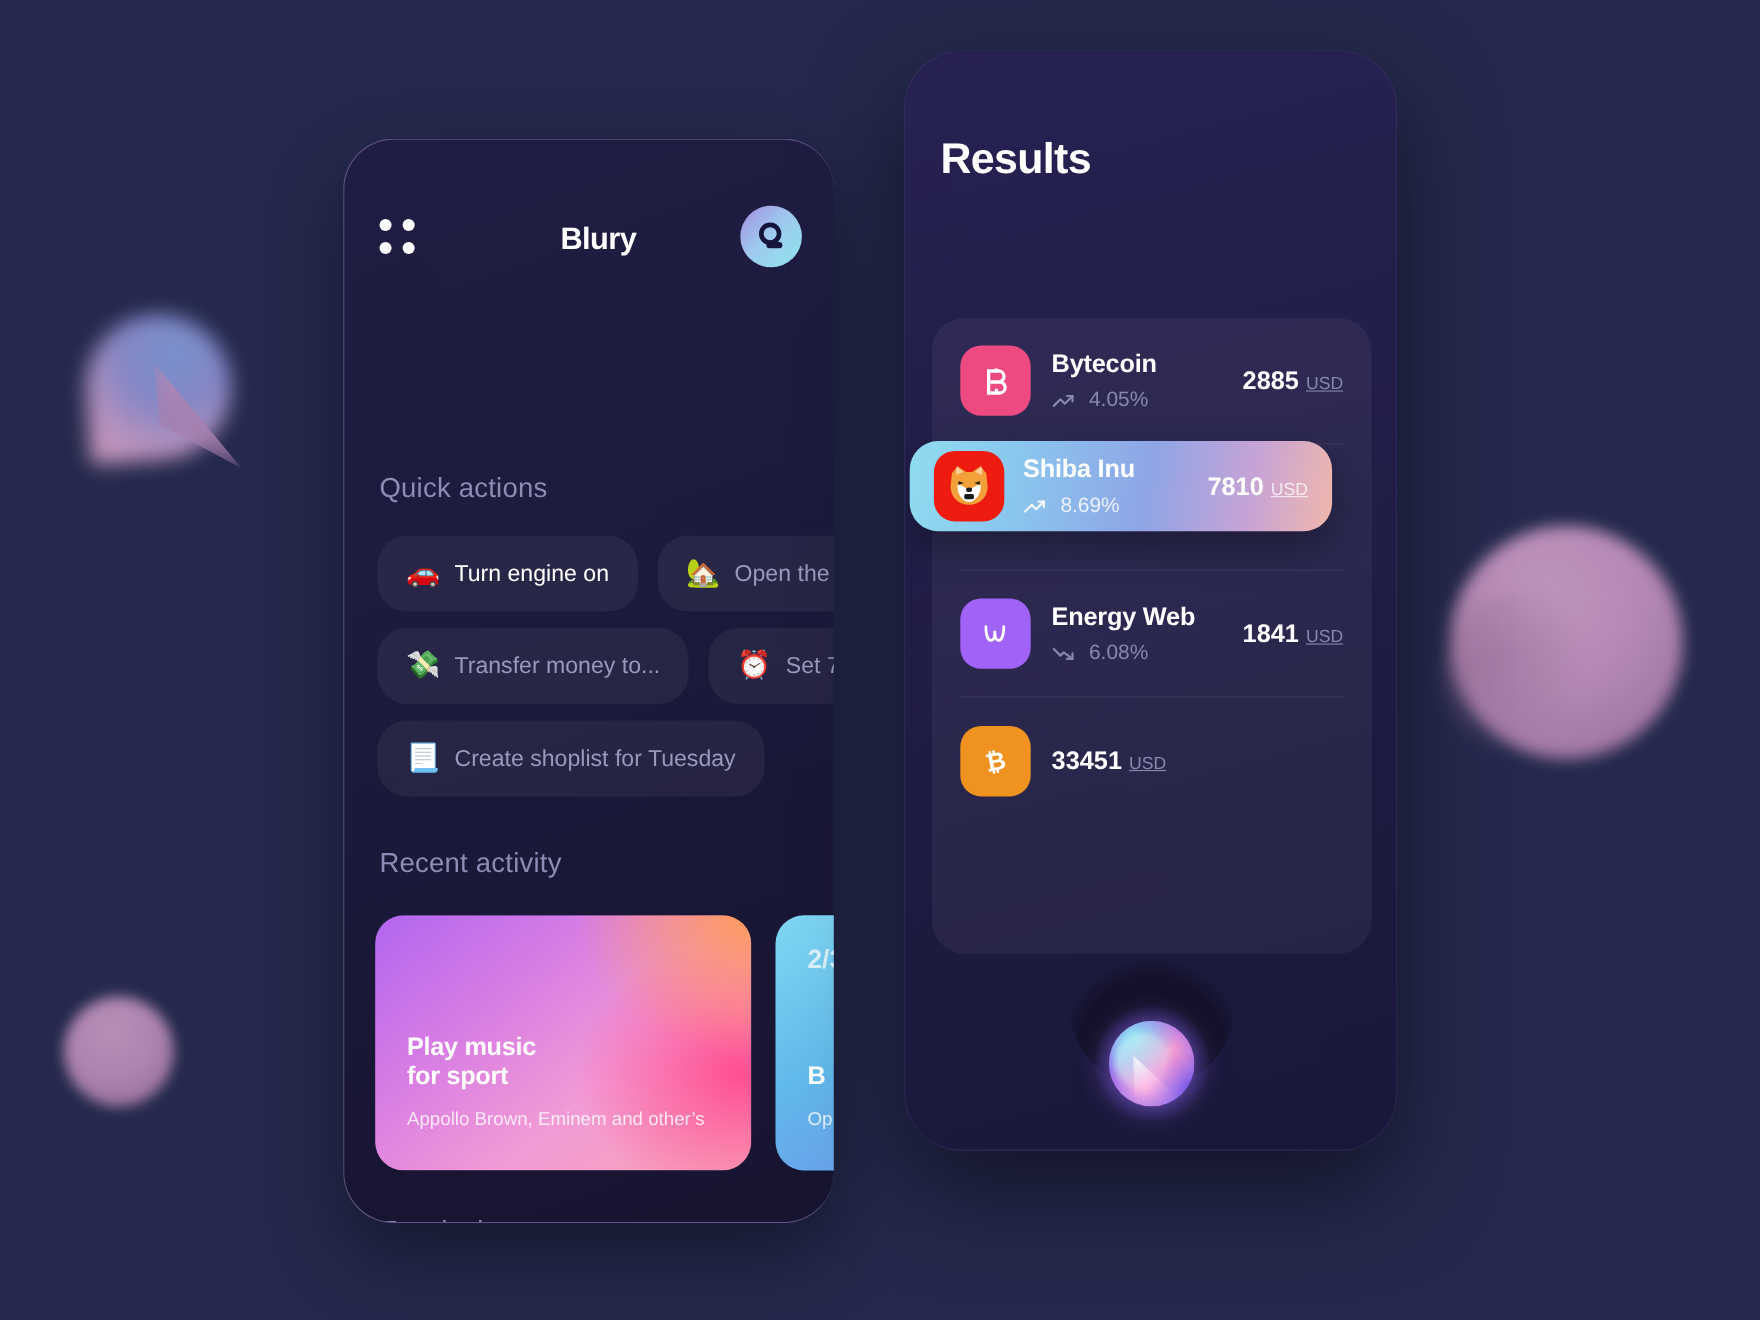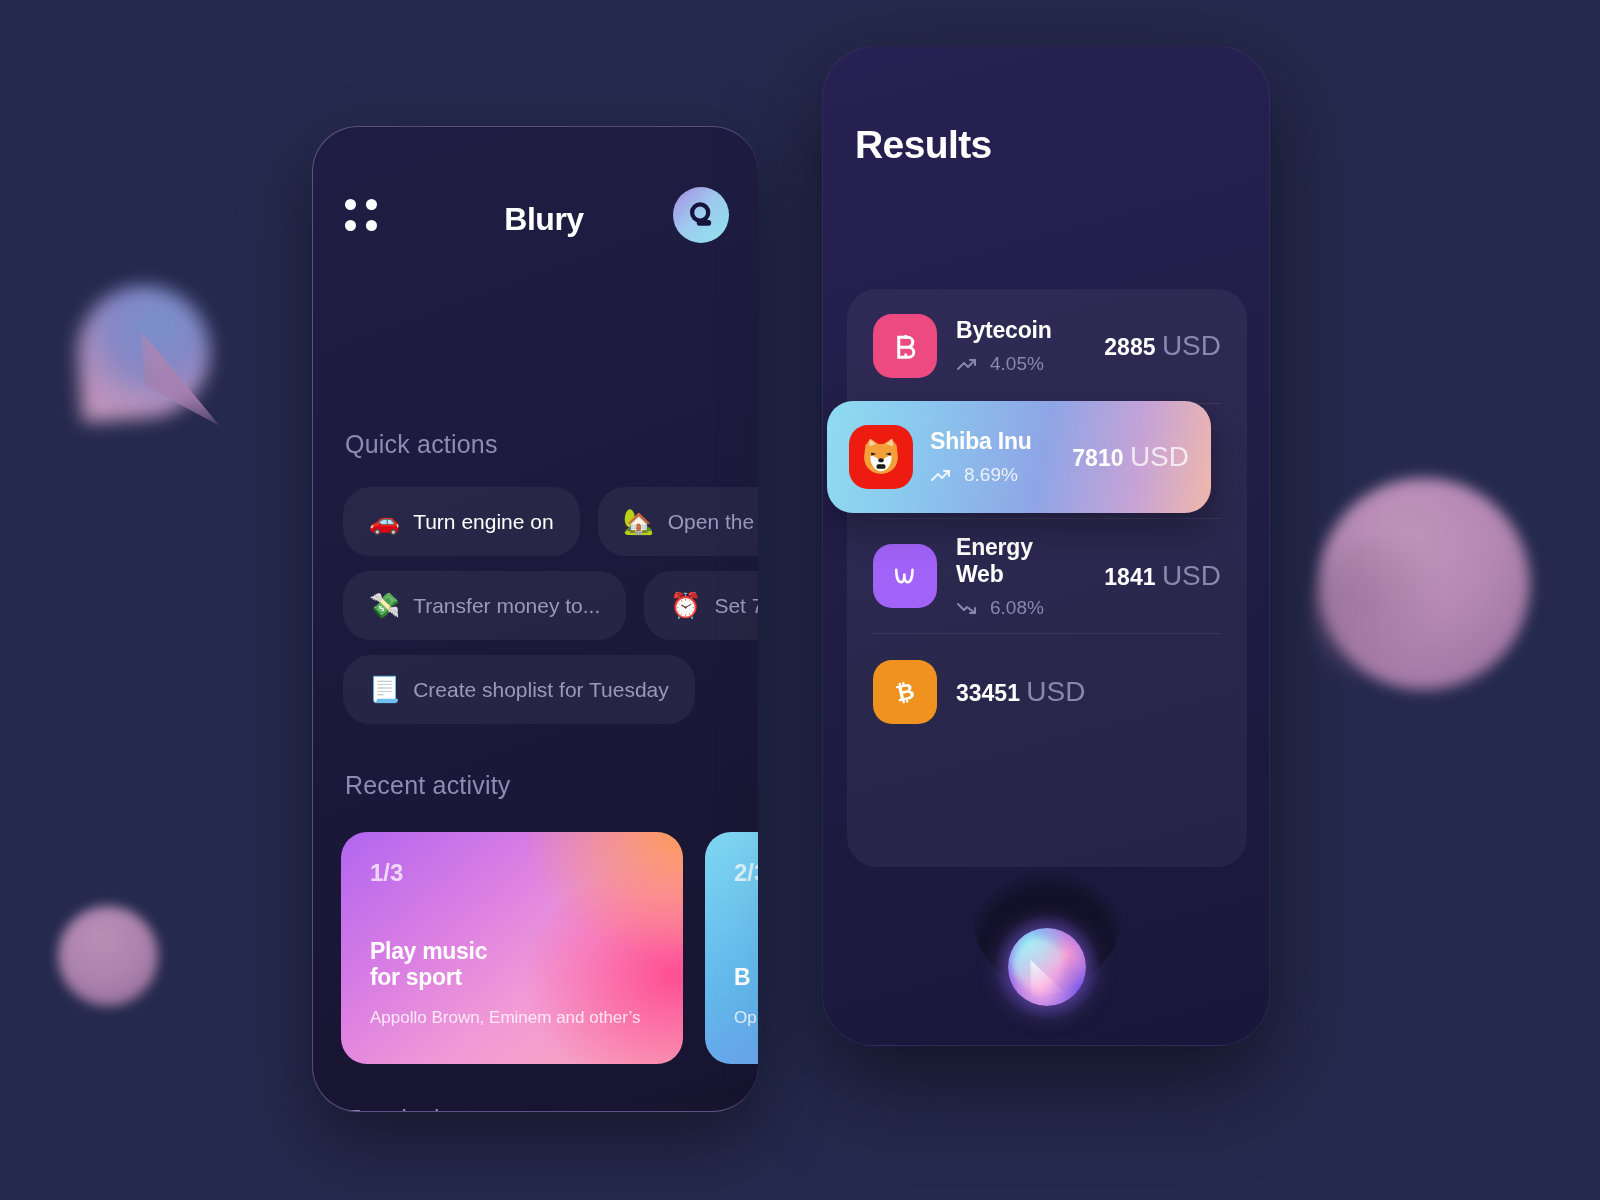--- a/index.html
+++ b/index.html
@@ -68,21 +68,21 @@
 
   .header { position:absolute; left:0; top:58px; width:446px; height:70px; }
   .grid-icon {
     position:absolute; left:32px; top:14px; width:36px; height:36px;
     display:grid; grid-template-columns:repeat(2,11px); grid-template-rows:repeat(2,11px);
     gap:10px;
   }
   .grid-icon i { display:block; width:11px; height:11px; border-radius:50%; background:#fff; }
   .brand {
     position:absolute; left:16px; right:0; top:16px; text-align:center;
-    color:#fff; font-size:32px; font-weight:bold; letter-spacing:-.5px;
+    color:#fff; font-size:28px; font-weight:bold; letter-spacing:-.5px;
   }
   .avatar {
     position:absolute; right:30px; top:2px; width:56px; height:56px; border-radius:50%;
     background:linear-gradient(135deg,#a48ae0 0%, #9fc8ee 45%, #8fe6ef 100%);
     display:flex; align-items:center; justify-content:center;
   }
   .avatar svg { width:34px; height:34px; }
 
   .sect-title {
     position:absolute; left:32px; color:#8e8bb4; font-size:25px; letter-spacing:.2px;
@@ -156,25 +156,25 @@
   .coin:last-child { border-bottom:none; }
   .coin-ic {
     width:64px; height:64px; border-radius:19px; flex:0 0 auto;
     display:flex; align-items:center; justify-content:center; color:#fff;
   }
   .coin-mid { flex:1 1 auto; min-width:0; }
   .coin-name { color:#fff; font-size:23px; font-weight:bold; letter-spacing:-.2px; }
   .coin-chg  { display:flex; align-items:center; gap:10px; margin-top:9px; }
   .coin-chg span { color:#8a87ad; font-size:19px; }
   .coin-price { font-size:23px; font-weight:bold; color:#fff; white-space:nowrap; }
-  .coin-price em { font-style:normal; font-weight:normal; color:#8a87ad; font-size:28px; }
+  .coin-price em { font-style:normal; font-weight:normal; color:#8a87ad; font-size:16px;text-decoration:underline; }
 
   
   .coin.highlight {
-    position:absolute; left:-20px; top:112px; width:384px; height:112px;
+    position:absolute; left:-20px; top:112px; width:384px; height:82px;
     border-bottom:none; border-radius:26px; padding:0 22px; gap:17px;
     background:linear-gradient(100deg,#8fdcf0 0%, #8ac6ee 26%, #8fa5e6 56%, #c6a3d6 80%, #f0b7ab 100%);
     box-shadow:0 14px 34px rgba(0,0,0,.3);
     z-index:3;
   }
   .coin.highlight .coin-name { color:#fff; }
   .coin.highlight .coin-chg span { color:rgba(255,255,255,.82); }
   .coin.highlight .coin-price { color:#fff; }
   .coin.highlight .coin-price em { color:rgba(255,255,255,.75); }
   .coin.highlight .arrow { color:rgba(255,255,255,.85); }
@@ -272,21 +272,20 @@
         <span class="emo">📃</span>
         <span class="txt">Create shoplist for Tuesday</span>
       </div>
     </div>
   </div>
 
   <div class="sect-title" id="ra-title">Recent activity</div>
 
   <div class="activity">
     <div class="act-card c1">
-      <div class="act-num">1/3</div>
       <div class="act-title" style="white-space:pre-line">Play music
 for sport</div>
       <div class="act-sub">Appollo Brown, Eminem and other’s</div>
     </div>
     <div class="act-card c2">
       <div class="act-num">2/3</div>
       <div class="act-title">B</div>
       <div class="act-sub">Op</div>
     </div>
   </div>

